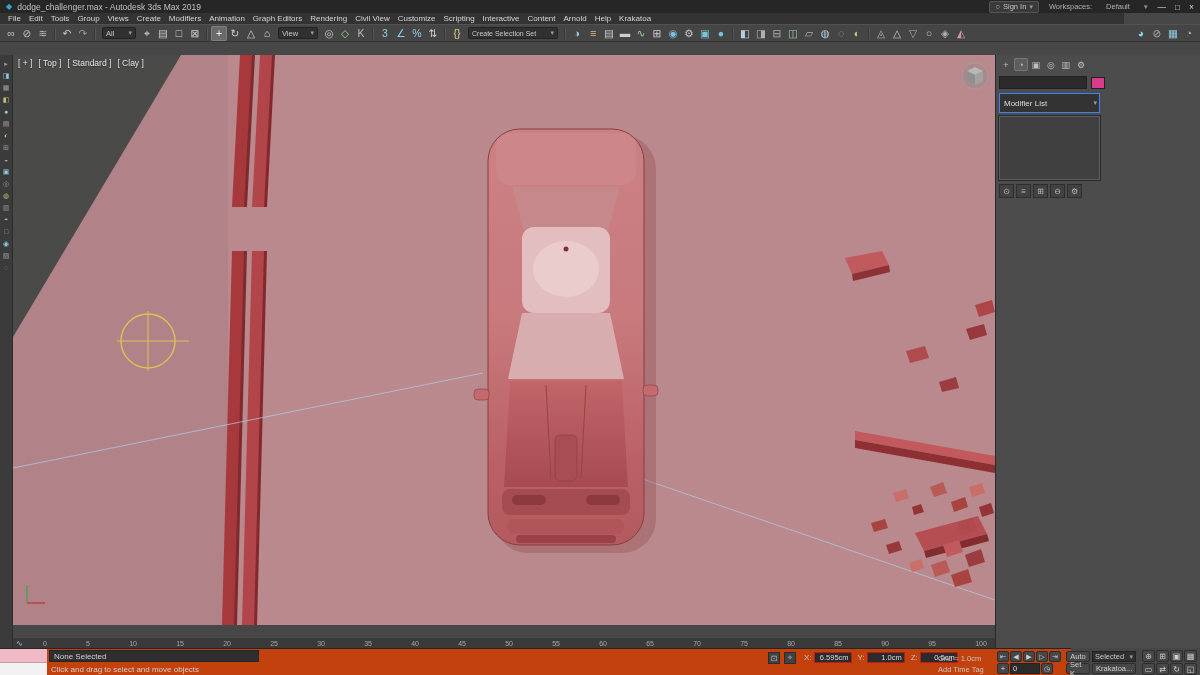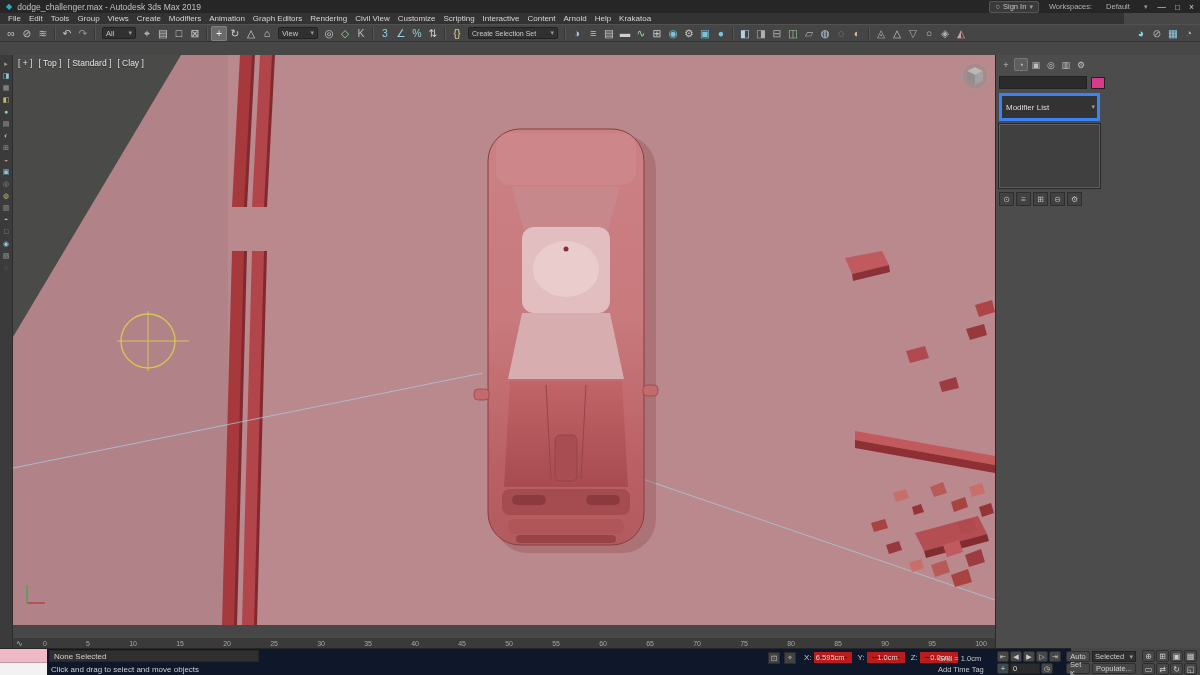--- a/index.html
+++ b/index.html
@@ -39,41 +39,41 @@
 .viewport svg{display:block}
 .vp-label{position:absolute;left:5px;top:3px;display:flex;gap:6px;font-size:8.5px;color:#e6e6e6;text-shadow:0 1px 1px rgba(0,0,0,.4)}
 
 .cpanel{position:absolute;left:995px;top:55px;width:205px;height:593px;background:#4c4c4c;border-left:1px solid #2b2b2b;padding:3px 0 0 3px;box-sizing:border-box}
 .cp-tabs{display:flex;gap:1px;margin-bottom:5px}
 .cp-tab{width:14px;height:13px;display:flex;align-items:center;justify-content:center;font-size:9px;color:#c0c0c0;border-radius:2px}
 .cp-tab.active{background:#5e5e5e;box-shadow:inset 0 0 0 1px #777}
 .cp-name-row{display:flex;align-items:center;gap:4px;margin-bottom:4px}
 .cp-name{width:82px;height:11px;background:#2b2b2b;border:1px solid #222;color:#ddd;font-size:8px;padding:0 2px;font-family:"Liberation Sans",sans-serif}
 .cp-swatch{width:12px;height:10px;background:#d93a8c;border:1px solid #222}
-.cp-dd{width:101px;height:28px;background:#333;border:3px solid #3b82f6;display:flex;align-items:center;justify-content:space-between;padding:0 2px 0 4px;font-size:8px;color:#ddd;margin-bottom:3px;box-sizing:border-box}
+.cp-dd{width:101px;height:20px;background:#333;border:1px solid #3b82f6;display:flex;align-items:center;justify-content:space-between;padding:0 2px 0 4px;font-size:8px;color:#ddd;margin-bottom:3px;box-sizing:border-box}
 .cp-stack{width:101px;height:64px;background:#404040;border:1px solid #5e5e5e;outline:1px solid #2a2a2a;margin-bottom:4px;box-sizing:border-box}
 .cp-btns{display:flex;gap:2px}
 .cp-btn{width:13px;height:12px;background:#424242;border:1px solid #2e2e2e;display:flex;align-items:center;justify-content:center;font-size:8px;color:#bdbdbd}
 
 .timeslider{position:absolute;left:13px;top:625px;width:982px;height:12px;background:#2e2e2e;border-top:1px solid #1e1e1e;box-sizing:border-box}
 .ts-handle{position:absolute;left:28px;top:1px;width:56px;height:9px;background:#535353;border:1px solid #6e6e6e;border-radius:2px;display:flex;align-items:center;justify-content:center;font-size:7.5px;color:#e0e0e0}
 .trackbar{position:absolute;left:13px;top:637px;width:982px;height:11px;background:#3a3a3a;border-top:1px solid #4a4a4a;display:flex;align-items:center;justify-content:space-between;padding:0 8px 0 30px;box-sizing:border-box}
 .tick{font-size:7px;color:#a6a6a6}
 .mini-curve{position:absolute;left:3px;top:1px;font-size:8px;color:#9ac8e0}
 
-.statusbar{position:absolute;left:0;top:648px;width:1071px;height:27px;background:#0f172a;border-top:1px solid #252525;box-sizing:border-box}
+.statusbar{position:absolute;left:0;top:648px;width:1071px;height:27px;background:#c2410c;border-top:1px solid #252525;box-sizing:border-box}
 .listener{position:absolute;left:0;top:0;width:47px;height:26px}
 .listener .pink{height:13px;background:#efb9c6;border-bottom:1px solid #c09aa6}
 .listener .white{height:12px;background:#f2f2f2}
 .sel-status{position:absolute;left:49px;top:1px;width:210px;height:12px;background:#2f2f2f;border:1px solid #262626;display:flex;align-items:center;padding:0 4px;font-size:8px;color:#d0d0d0;box-sizing:border-box}
 .prompt{position:absolute;left:51px;top:16px;font-size:8px;color:#cfcfcf}
 .sq-btn{position:absolute;top:3px;width:12px;height:12px;background:#424242;border:1px solid #2c2c2c;display:flex;align-items:center;justify-content:center;font-size:8px;color:#b8b8b8;box-sizing:border-box}
 .coords{position:absolute;left:800px;top:3px;display:flex;align-items:center;gap:2px}
 .coord-label{font-size:8px;color:#c6c6c6;margin-left:4px}
-.coord-field{width:38px;height:11px;background:#2b2b2b;border:5px solid #b91c1c;font-size:7.5px;color:#d8d8d8;display:flex;align-items:center;justify-content:flex-end;padding:0 2px;box-sizing:border-box}
+.coord-field{width:38px;height:11px;background:#2b2b2b;border:1px solid #b91c1c;font-size:7.5px;color:#d8d8d8;display:flex;align-items:center;justify-content:flex-end;padding:0 2px;box-sizing:border-box}
 .gridlabel{position:absolute;left:938px;top:5px;font-size:7.5px;color:#c6c6c6}
 .timetag{position:absolute;left:938px;top:16px;font-size:7.5px;color:#c6c6c6}
 .playback{position:absolute;left:997px;top:2px}
 .pb-row{display:flex;gap:1px;margin-bottom:1px}
 .pb-btn{width:12px;height:11px;background:#474747;border:1px solid #2e2e2e;border-radius:2px;display:flex;align-items:center;justify-content:center;font-size:7px;color:#cfcfcf;box-sizing:border-box}
 .pb-frame{width:30px;height:11px;background:#2b2b2b;border:1px solid #222;display:flex;align-items:center;padding:0 2px;font-size:7.5px;color:#ddd;box-sizing:border-box}
 .setkeys{color:#8fb8e0;font-weight:bold}
 .anim{position:absolute;left:1066px;top:2px}
 .anim-row{display:flex;gap:2px;margin-bottom:1px}
 .anim-btn{height:11px;background:#474747;border:1px solid #2e2e2e;border-radius:2px;display:flex;align-items:center;justify-content:center;font-size:7.5px;color:#d0d0d0;padding:0 3px;box-sizing:border-box}
@@ -453,21 +453,21 @@
     <div class="anim">
       <div class="anim-row">
         <span class="anim-btn auto">Auto</span>
         <span class="anim-dd">
           <span>Selected</span>
           <span class="arr">▾</span>
         </span>
       </div>
       <div class="anim-row">
         <span class="anim-btn setk">Set K...</span>
-        <span class="anim-btn">Populate...</span>
+        <span class="anim-btn">Krakatoa...</span>
       </div>
     </div>
 
     <div class="nav">
 
     <span class="nav-btn">⊕</span>
         <span class="nav-btn">⊞</span>
         <span class="nav-btn">▣</span>
         <span class="nav-btn">▦</span>
         <span class="nav-btn">▭</span>

